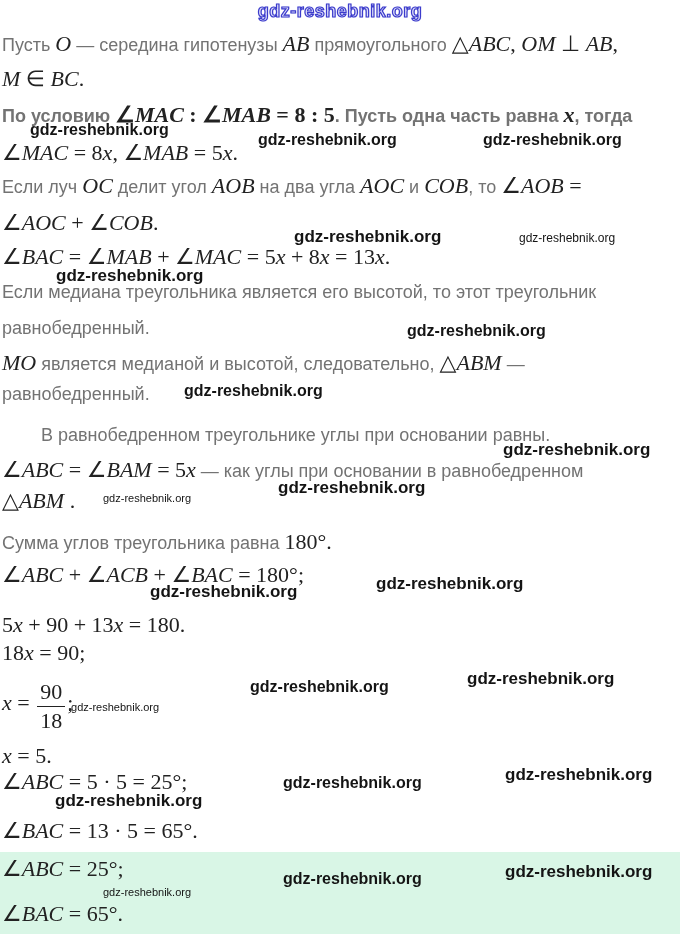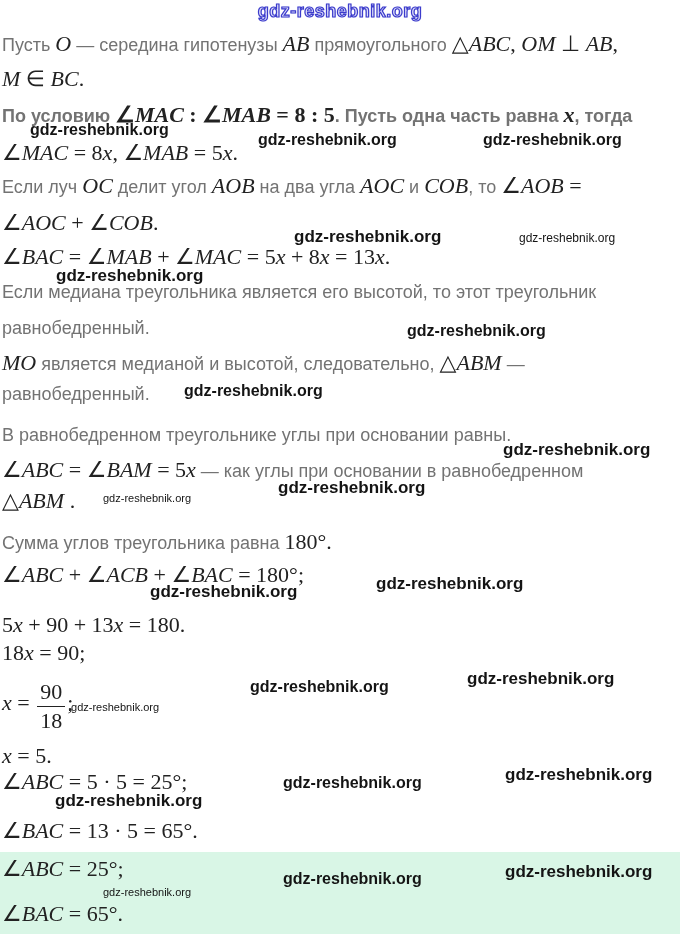--- a/index.html
+++ b/index.html
@@ -110,21 +110,21 @@
       <div class="line" style="top: 65px;"><span class="seg-mi">M</span><span class="seg-mn"> ∈ </span><span class="seg-mi">BC</span><span class="seg-mn">.</span></div>
       <div class="line" style="top: 101px; font-weight: bold;"><span class="seg-ru">По условию </span><span class="seg-mn">∠</span><span class="seg-mi">MAC</span><span class="seg-mn"> : ∠</span><span class="seg-mi">MAB</span><span class="seg-mn"> = 8 : 5</span><span class="seg-ru">. Пусть одна часть равна </span><span class="seg-mi">x</span><span class="seg-ru">, тогда</span></div>
       <div class="line" style="top: 139px;"><span class="seg-mn">∠</span><span class="seg-mi">MAC</span><span class="seg-mn"> = 8</span><span class="seg-mi">x</span><span class="seg-mn">, ∠</span><span class="seg-mi">MAB</span><span class="seg-mn"> = 5</span><span class="seg-mi">x</span><span class="seg-mn">.</span></div>
       <div class="line" style="top: 172px;"><span class="seg-ru">Если луч </span><span class="seg-mi">OC</span><span class="seg-ru"> делит угол </span><span class="seg-mi">AOB</span><span class="seg-ru"> на два угла </span><span class="seg-mi">AOC</span><span class="seg-ru"> и </span><span class="seg-mi">COB</span><span class="seg-ru">, то </span><span class="seg-mn">∠</span><span class="seg-mi">AOB</span><span class="seg-mn"> =</span></div>
       <div class="line" style="top: 209px;"><span class="seg-mn">∠</span><span class="seg-mi">AOC</span><span class="seg-mn"> + ∠</span><span class="seg-mi">COB</span><span class="seg-mn">.</span></div>
       <div class="line" style="top: 243px;"><span class="seg-mn">∠</span><span class="seg-mi">BAC</span><span class="seg-mn"> = ∠</span><span class="seg-mi">MAB</span><span class="seg-mn"> + ∠</span><span class="seg-mi">MAC</span><span class="seg-mn"> = 5</span><span class="seg-mi">x</span><span class="seg-mn"> + 8</span><span class="seg-mi">x</span><span class="seg-mn"> = 13</span><span class="seg-mi">x</span><span class="seg-mn">.</span></div>
       <div class="line" style="top: 281px;"><span class="seg-ru">Если медиана треугольника является его высотой, то этот треугольник</span></div>
       <div class="line" style="top: 317px;"><span class="seg-ru">равнобедренный.</span></div>
       <div class="line" style="top: 349px;"><span class="seg-mi">MO</span><span class="seg-ru"> является медианой и высотой, следовательно, </span><span class="seg-mn">△</span><span class="seg-mi">ABM</span><span class="seg-ru"> —</span></div>
       <div class="line" style="top: 383px;"><span class="seg-ru">равнобедренный.</span></div>
-      <div class="line" style="top: 424px;"><span class="seg-ru">В равнобедренном треугольнике углы при основании равны.</span></div>
+      <div class="line" style="top: 424px; margin-left: 39px;"><span class="seg-ru">В равнобедренном треугольнике углы при основании равны.</span></div>
       <div class="line" style="top: 456px;"><span class="seg-mn">∠</span><span class="seg-mi">ABC</span><span class="seg-mn"> = ∠</span><span class="seg-mi">BAM</span><span class="seg-mn"> = 5</span><span class="seg-mi">x</span><span class="seg-ru"> — как углы при основании в равнобедренном</span></div>
       <div class="line" style="top: 487px;"><span class="seg-mn">△</span><span class="seg-mi">ABM</span><span class="seg-mn"> .</span></div>
       <div class="line" style="top: 528px;"><span class="seg-ru">Сумма углов треугольника равна </span><span class="seg-mn">180°.</span></div>
       <div class="line" style="top: 561px;"><span class="seg-mn">∠</span><span class="seg-mi">ABC</span><span class="seg-mn"> + ∠</span><span class="seg-mi">ACB</span><span class="seg-mn"> + ∠</span><span class="seg-mi">BAC</span><span class="seg-mn"> = 180°;</span></div>
       <div class="line" style="top: 611px;"><span class="seg-mn">5</span><span class="seg-mi">x</span><span class="seg-mn"> + 90 + 13</span><span class="seg-mi">x</span><span class="seg-mn"> = 180.</span></div>
       <div class="line" style="top: 639px;"><span class="seg-mn">18</span><span class="seg-mi">x</span><span class="seg-mn"> = 90;</span></div>
       <div class="line" style="top: 678px;"><span class="seg-mi">x</span><span class="seg-mn"> = </span><span class="frac"><span class="num">90</span><span class="den">18</span></span><span class="seg-mn">;</span></div>
       <div class="line" style="top: 742px;"><span class="seg-mi">x</span><span class="seg-mn"> = 5.</span></div>
       <div class="line" style="top: 768px;"><span class="seg-mn">∠</span><span class="seg-mi">ABC</span><span class="seg-mn"> = 5 · 5 = 25°;</span></div>
       <div class="line" style="top: 817px;"><span class="seg-mn">∠</span><span class="seg-mi">BAC</span><span class="seg-mn"> = 13 · 5 = 65°.</span></div>

